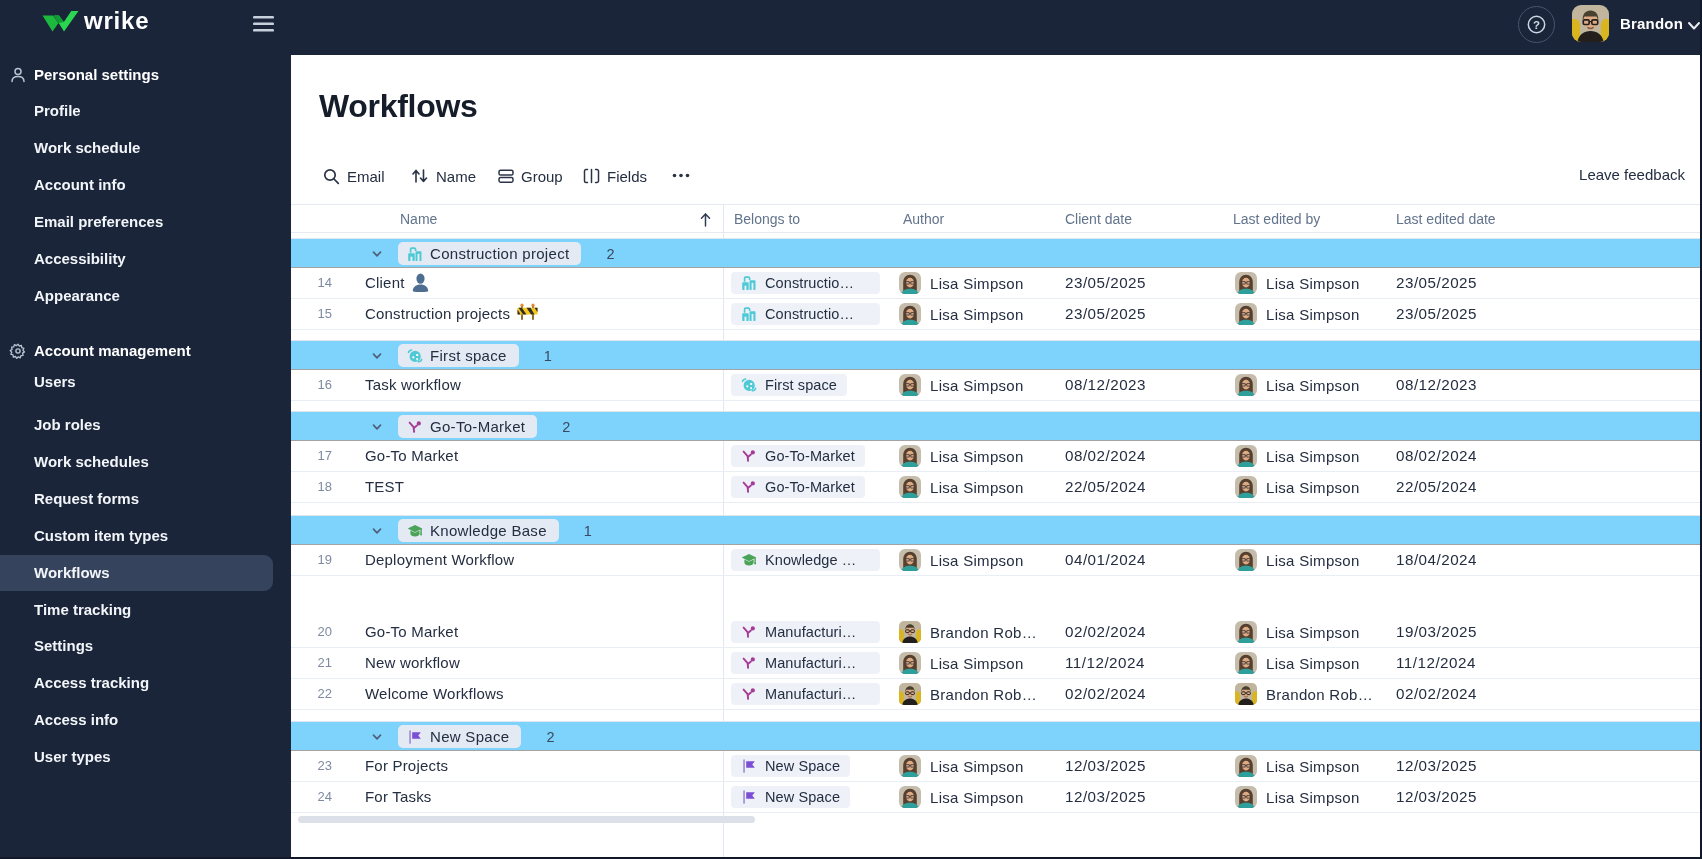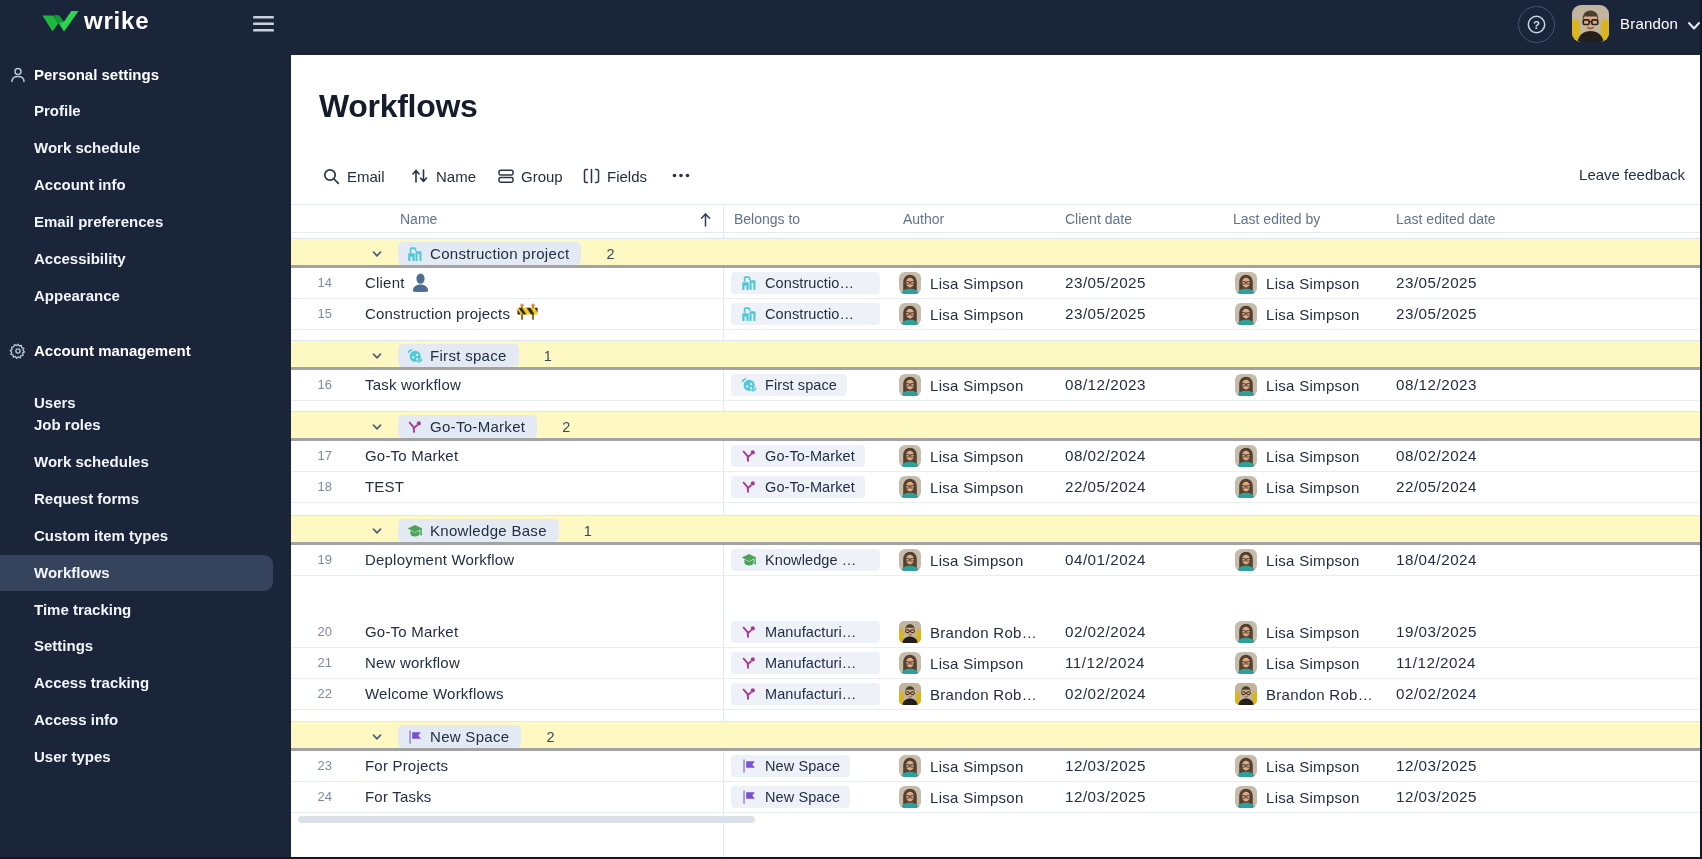--- a/index.html
+++ b/index.html
@@ -2,21 +2,21 @@
 <html><head><meta charset="utf-8"><style>
 *{margin:0;padding:0;box-sizing:border-box} svg{display:block}
 html,body{width:1702px;height:859px;overflow:hidden}
 body{font-family:"Liberation Sans",sans-serif;background:#fff;position:relative}
 .abs{position:absolute}
 .topbar{position:absolute;left:0;top:0;width:1702px;height:55px;background:#1b2539}
 .sidebar{position:absolute;left:0;top:55px;width:291px;height:804px;background:#1b2539}
 .content{position:absolute;left:291px;top:55px;width:1411px;height:804px;background:#fff}
 .sitem{position:absolute;left:34px;color:#f2f5f9;font-size:15px;font-weight:600;line-height:20px;white-space:nowrap}
 .shead{font-weight:700;color:#fff}
-.band{position:absolute;left:0;width:1411px;height:30px;background:#fef9c3;border-top:1px solid #dfe6f0;border-bottom:3px solid #a3a3a3}
+.band{position:absolute;left:0;width:1411px;height:30px;background:#7dd3fc;border-top:1px solid #dfe6f0;border-bottom:1px solid #a3a3a3}
 .row{position:absolute;left:0;width:1411px;height:31px;border-bottom:1px solid #e9eef5}
 .num{position:absolute;left:0;top:0;width:41px;line-height:30px;text-align:right;color:#7d8ba1;font-size:13px}
 .nm{position:absolute;left:74px;top:0;line-height:30px;color:#242e41;font-size:15px;letter-spacing:.2px;white-space:nowrap}
 .pill{position:absolute;left:440px;top:4px;height:22px;box-sizing:border-box;background:#eef2f8;border-radius:4px;display:flex;align-items:center;padding:0 10px;gap:8px;font-size:14.5px;letter-spacing:.1px;color:#242e41;white-space:nowrap}
 .au{position:absolute;top:4px;display:flex;align-items:center;gap:9px;font-size:15px;letter-spacing:.3px;color:#242e41;white-space:nowrap}
 .dt{position:absolute;top:0;line-height:30px;font-size:15.2px;letter-spacing:.5px;color:#242e41}
 .bpill2{height:23px;background:#e3eaf4;border-radius:5px;display:flex;align-items:center;padding:0 12px 0 9px;gap:7px;font-size:15px;letter-spacing:.3px;color:#242e41;white-space:nowrap}
 .hlabel{position:absolute;top:0;line-height:28px;font-size:14px;color:#62738c;white-space:nowrap}
 .tbtn{position:absolute;top:0;display:flex;align-items:center;gap:7px;font-size:15px;color:#242e41;height:24px;white-space:nowrap}
 </style></head><body>
@@ -50,21 +50,21 @@
         <path d="M22 8.5 c-3-.7-4.6 .7-4.8 4 V22 H22 Z" fill="#d9b51f"></path>
         <path d="M3.2 22 c.7-4.4 4-6.6 7.8-6.6 s7.1 2.2 7.8 6.6 Z" fill="#231f1c"></path>
         <ellipse cx="11" cy="9.4" rx="4.4" ry="5.1" fill="#dcab86"></ellipse>
         <path d="M6.4 9 c-.3-3.6 1.7-5.8 4.6-5.8 s4.9 2.2 4.6 5.8 l-1-2.2 h-7.2 Z" fill="#49412f"></path>
         <rect x="6.7" y="8.8" width="3.5" height="2.8" rx="0.7" fill="none" stroke="#26211c" stroke-width="1"></rect>
         <rect x="11.8" y="8.8" width="3.5" height="2.8" rx="0.7" fill="none" stroke="#26211c" stroke-width="1"></rect>
         <path d="M10.2 9.9 h1.6" stroke="#26211c" stroke-width="0.8"></path>
         <path d="M9.2 13.2 c1.1 1 2.5 1 3.6 0" fill="none" stroke="#7d5a41" stroke-width="0.9"></path>
       </svg>
     </div>
-<div class="abs" style="left:1620px;top:15px;color:#fff;font-size:15px;font-weight:400;letter-spacing:.2px">Brandon</div>
+<div class="abs" style="left:1620px;top:15px;color:#fff;font-size:15px;font-weight:700;letter-spacing:.2px">Brandon</div>
 <div class="abs" style="left:1687px;top:20px">
       <svg width="14" height="12" viewBox="0 0 14 12" style="">
         <path d="M2 3 L7 8.5 L12 3" fill="none" stroke="#e8ecf2" stroke-width="2" stroke-linecap="round" stroke-linejoin="round"></path>
       </svg>
     </div>
 </div>
 <div class="sidebar">
 <div class="abs" style="left:0;top:500px;width:273px;height:36px;background:#36435d;border-radius:0 9px 9px 0"></div>
 <div class="sitem shead" style="top:10px">Personal settings</div>
 <div class="abs" style="left:9px;top:11px">
@@ -79,21 +79,21 @@
 <div class="sitem" style="top:157px">Email preferences</div>
 <div class="sitem" style="top:194px">Accessibility</div>
 <div class="sitem" style="top:231px">Appearance</div>
 <div class="sitem shead" style="top:286px">Account management</div>
 <div class="abs" style="left:9px;top:287px">
       <svg width="18" height="18" viewBox="0 0 18 18" style="">
         <circle cx="9" cy="9" r="2.1" fill="none" stroke="#b9c3d3" stroke-width="1.4"></circle>
         <path d="M9 2.1 l1.2 1.9 2.2-.5 .3 2.2 2.2 .6 -1 2 1.6 1.6 -1.9 1.2 .5 2.2 -2.2 .3 -.6 2.2 -2-1 -1.6 1.6 -1.2-1.9 -2.2 .5 -.3-2.2 -2.2-.6 1-2 -1.6-1.6 1.9-1.2 -.5-2.2 2.2-.3 .6-2.2 2 1 Z" fill="none" stroke="#b9c3d3" stroke-width="1.3" stroke-linejoin="round"></path>
       </svg>
     </div>
-<div class="sitem" style="top:338px">Users</div>
+<div class="sitem" style="top:317px">Users</div>
 <div class="sitem" style="top:360px">Job roles</div>
 <div class="sitem" style="top:397px">Work schedules</div>
 <div class="sitem" style="top:434px">Request forms</div>
 <div class="sitem" style="top:471px">Custom item types</div>
 <div class="sitem" style="top:508px">Workflows</div>
 <div class="sitem" style="top:545px">Time tracking</div>
 <div class="sitem" style="top:581px">Settings</div>
 <div class="sitem" style="top:618px">Access tracking</div>
 <div class="sitem" style="top:655px">Access info</div>
 <div class="sitem" style="top:692px">User types</div>

